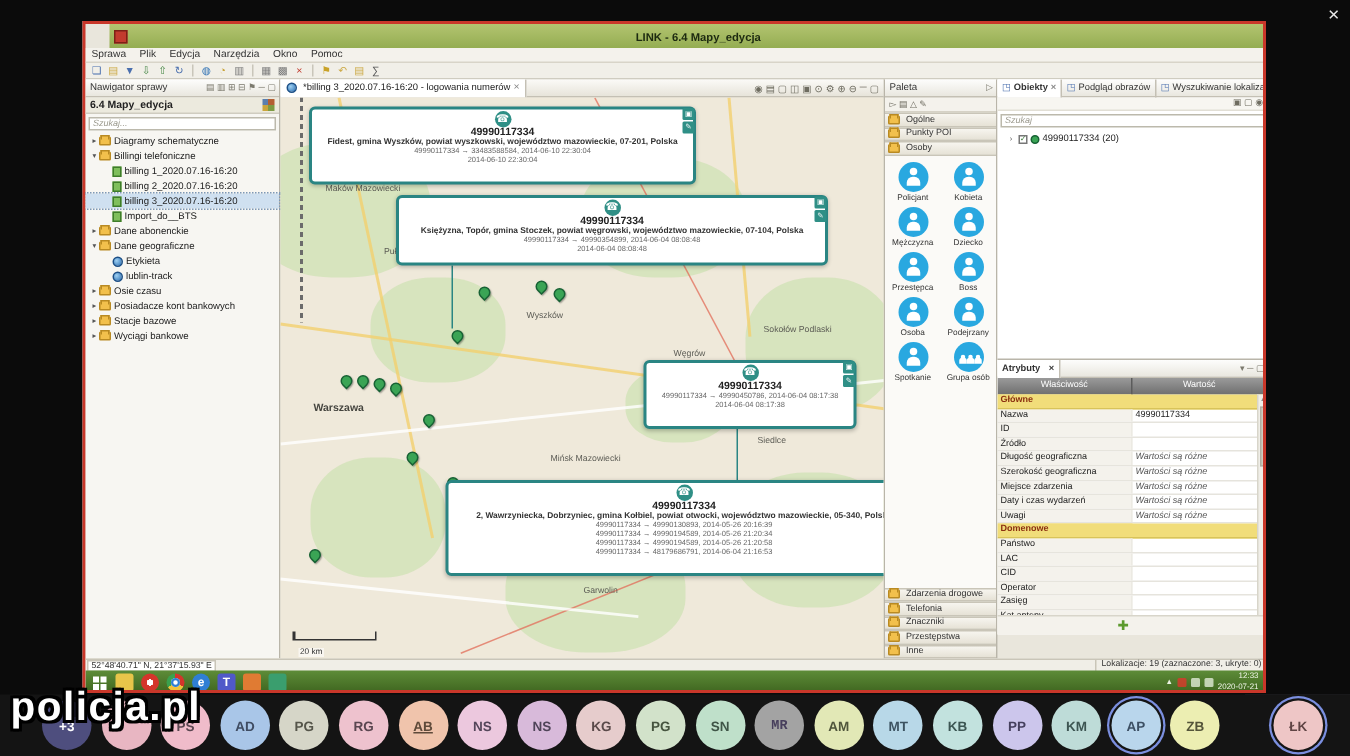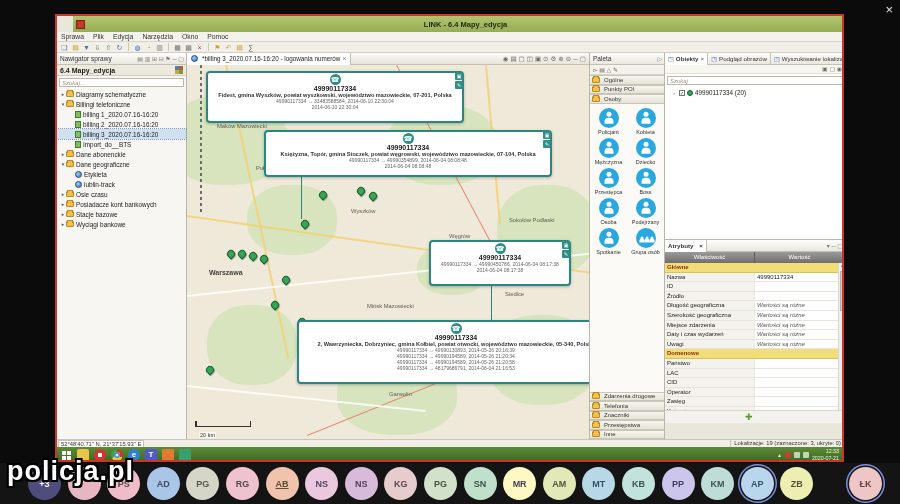--- a/index.html
+++ b/index.html
@@ -643,21 +643,21 @@
       <div class="avatar" style="background: rgb(240, 188, 202); color: rgb(90, 70, 80);">PS</div>
       <div class="avatar" style="background: rgb(169, 198, 232); color: rgb(63, 76, 98);">AD</div>
       <div class="avatar" style="background: rgb(214, 214, 200); color: rgb(85, 85, 74);">PG</div>
       <div class="avatar" style="background: rgb(238, 194, 206); color: rgb(90, 70, 80);">RG</div>
       <div class="avatar" style="background: rgb(240, 196, 172); color: rgb(95, 74, 58); text-decoration: underline;">AB</div>
       <div class="avatar" style="background: rgb(236, 200, 222); color: rgb(84, 70, 90);">NS</div>
       <div class="avatar" style="background: rgb(216, 186, 218); color: rgb(79, 68, 88);">NS</div>
       <div class="avatar" style="background: rgb(230, 204, 204); color: rgb(90, 74, 74);">KG</div>
       <div class="avatar" style="background: rgb(210, 226, 202); color: rgb(70, 84, 63);">PG</div>
       <div class="avatar" style="background: rgb(191, 224, 202); color: rgb(63, 85, 71);">SN</div>
-      <div class="avatar" style="background: #fef9c3; color: rgb(71, 63, 92);">MR</div>
+      <div class="avatar" style="background: #a3a3a3; color: rgb(71, 63, 92); font-family: Liberation Mono, monospace;">MR</div>
       <div class="avatar" style="background: rgb(226, 232, 182); color: rgb(80, 85, 60);">AM</div>
       <div class="avatar" style="background: rgb(184, 216, 232); color: rgb(60, 82, 96);">MT</div>
       <div class="avatar" style="background: rgb(194, 226, 222); color: rgb(60, 86, 83);">KB</div>
       <div class="avatar" style="background: rgb(204, 198, 236); color: rgb(69, 64, 94);">PP</div>
       <div class="avatar" style="background: rgb(190, 220, 216); color: rgb(61, 85, 82);">KM</div>
       <div class="avatar ring" style="background: rgb(185, 214, 236); color: rgb(61, 80, 100);">AP</div>
       <div class="avatar" style="background: rgb(236, 238, 178); color: rgb(84, 85, 58);">ZB</div>
     </div>
   <div id="av-last">
       <div class="avatar ring" style="background: rgb(238, 198, 198); color: rgb(95, 68, 68);">ŁK</div>

